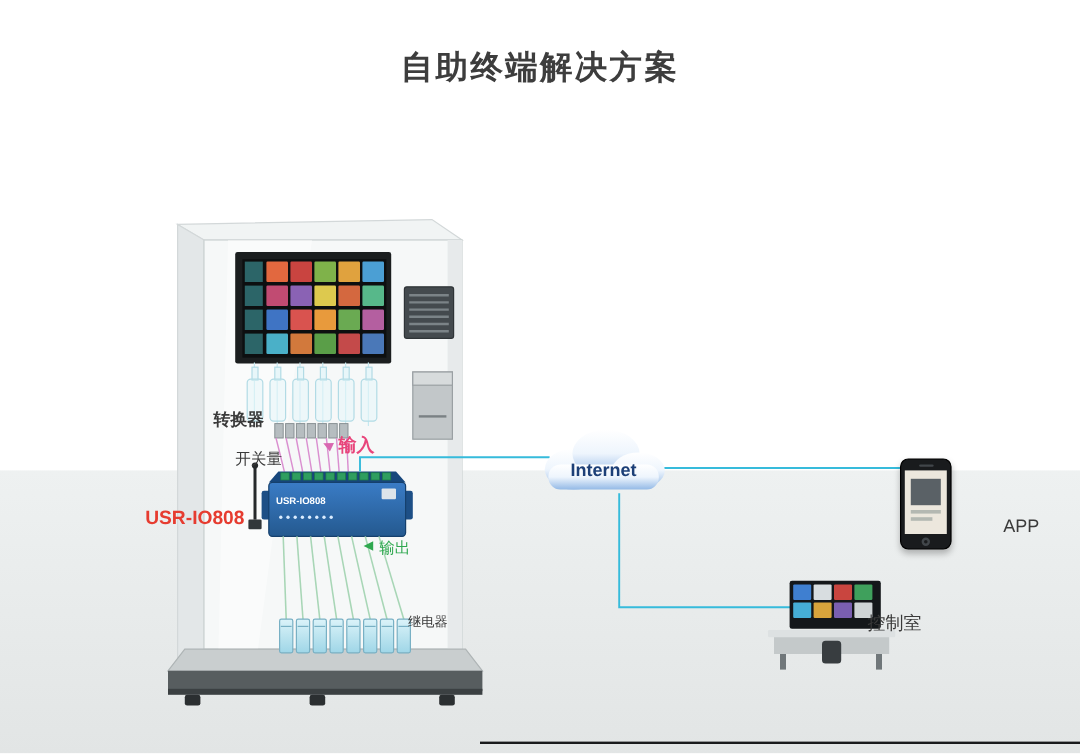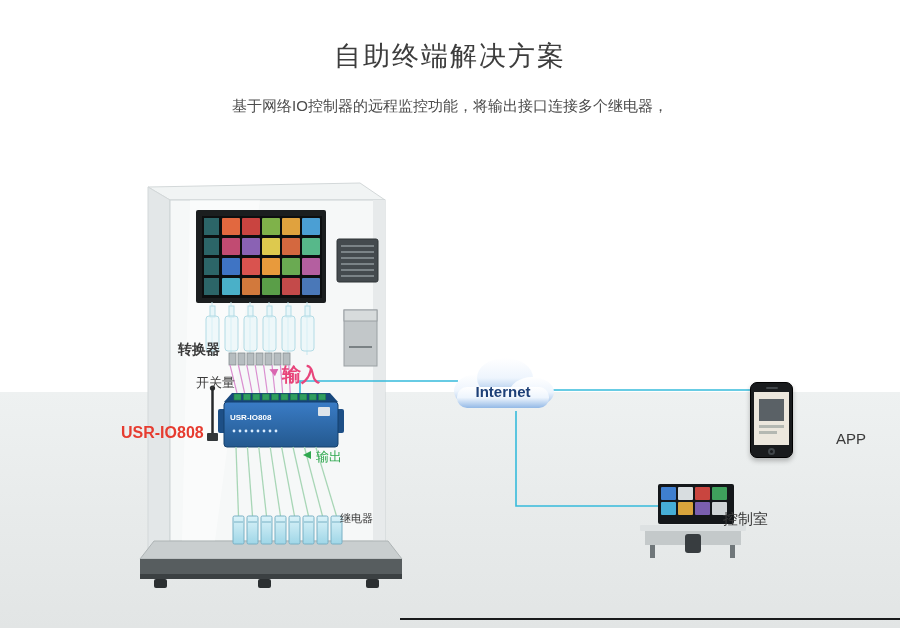--- a/index.html
+++ b/index.html
@@ -1,29 +1,29 @@
 <!DOCTYPE html>
 <html><head>
 <meta charset="utf-8">
 <style>
   *{margin:0;padding:0;box-sizing:border-box}
   body{background:#fff;font-family:"Liberation Sans","DejaVu Sans",sans-serif}
   .stage{position:relative;width:900px;height:628px;overflow:hidden;background:#ffffff}
   .abs{position:absolute}
   .floor{left:0;top:392px;width:900px;height:236px;background:linear-gradient(#eef1f1,#e2e5e5)}
   .edge{left:400px;top:618px;width:500px;height:2px;background:#191a1c}
-  .title{left:0;right:0;top:38px;text-align:center;font-size:27px;font-weight:normal;color:#3d3d3d;letter-spacing:2px}
+  .title{left:0;right:0;top:38px;text-align:center;font-size:27px;font-weight:bold;color:#3d3d3d;letter-spacing:2px}
   .desc{left:0;right:0;text-align:center;font-size:15px;color:#4c4c4c}
   .d1{top:97px}
   .d2{top:125px}
   .lbl{position:absolute;color:#3a3a3a;white-space:nowrap}
   .conv{left:178px;top:341px;font-size:14px;font-weight:bold}
   .sw{left:196px;top:374px;font-size:13px}
   .model{left:121px;top:424px;font-size:16px;font-weight:bold;color:#e63c30}
-  .inp{left:282px;top:362px;font-size:19px;font-weight:bold;color:#e8457b}
+  .inp{left:282px;top:362px;font-size:15px;font-weight:bold;color:#e8457b}
   .outp{left:316px;top:448px;font-size:13px;font-weight:normal;color:#2fa84f}
   .relay{left:340px;top:511px;font-size:11px}
   .app{left:836px;top:430px;font-size:15px}
   .ctrl{left:723px;top:510px;font-size:15px}
   .arrow-in{left:269px;top:367px;width:0;height:0;border-top:4px solid transparent;border-bottom:4px solid transparent;border-right:8px solid #d966b0;transform:rotate(25deg)}
   .arrow-out{left:303px;top:451px;width:0;height:0;border-top:4px solid transparent;border-bottom:4px solid transparent;border-right:8px solid #2fa84f}
   
   .phone{left:750px;top:382px;width:43px;height:76px;background:#191b1d;border-radius:7px;border:1px solid #000;box-shadow:0 3px 5px rgba(0,0,0,.25)}
   .phone-speaker{width:12px;height:2px;background:#41464a;border-radius:1px;margin:4px auto 0}
   .phone-screen{width:35px;height:53px;background:#ece7dd;margin:3px auto 0;position:relative;overflow:hidden}
@@ -45,21 +45,20 @@
 </style>
 </head>
 <body>
 
 <div class="stage">
 
   <div class="floor abs"></div>
   <div class="edge abs"></div>
 
   <h1 class="title abs">自助终端解决方案</h1>
-  <p class="desc d1 abs">基于网络IO控制器的远程监控功能，将输出接口连接多个继电器，</p>
 
   <svg class="abs" style="left:130px;top:175px" width="280" height="430" viewBox="0 0 280 430">
     <defs>
       <linearGradient id="rg" x1="0" y1="0" x2="0" y2="1">
         <stop offset="0" stop-color="#dbf3f9"></stop>
           <stop offset="1" stop-color="#9fd6e7"></stop>
       </linearGradient>
       <linearGradient id="devg" x1="0" y1="0" x2="0" y2="1">
         <stop offset="0" stop-color="#3a7cc6"></stop>
           <stop offset="1" stop-color="#24598f"></stop>

